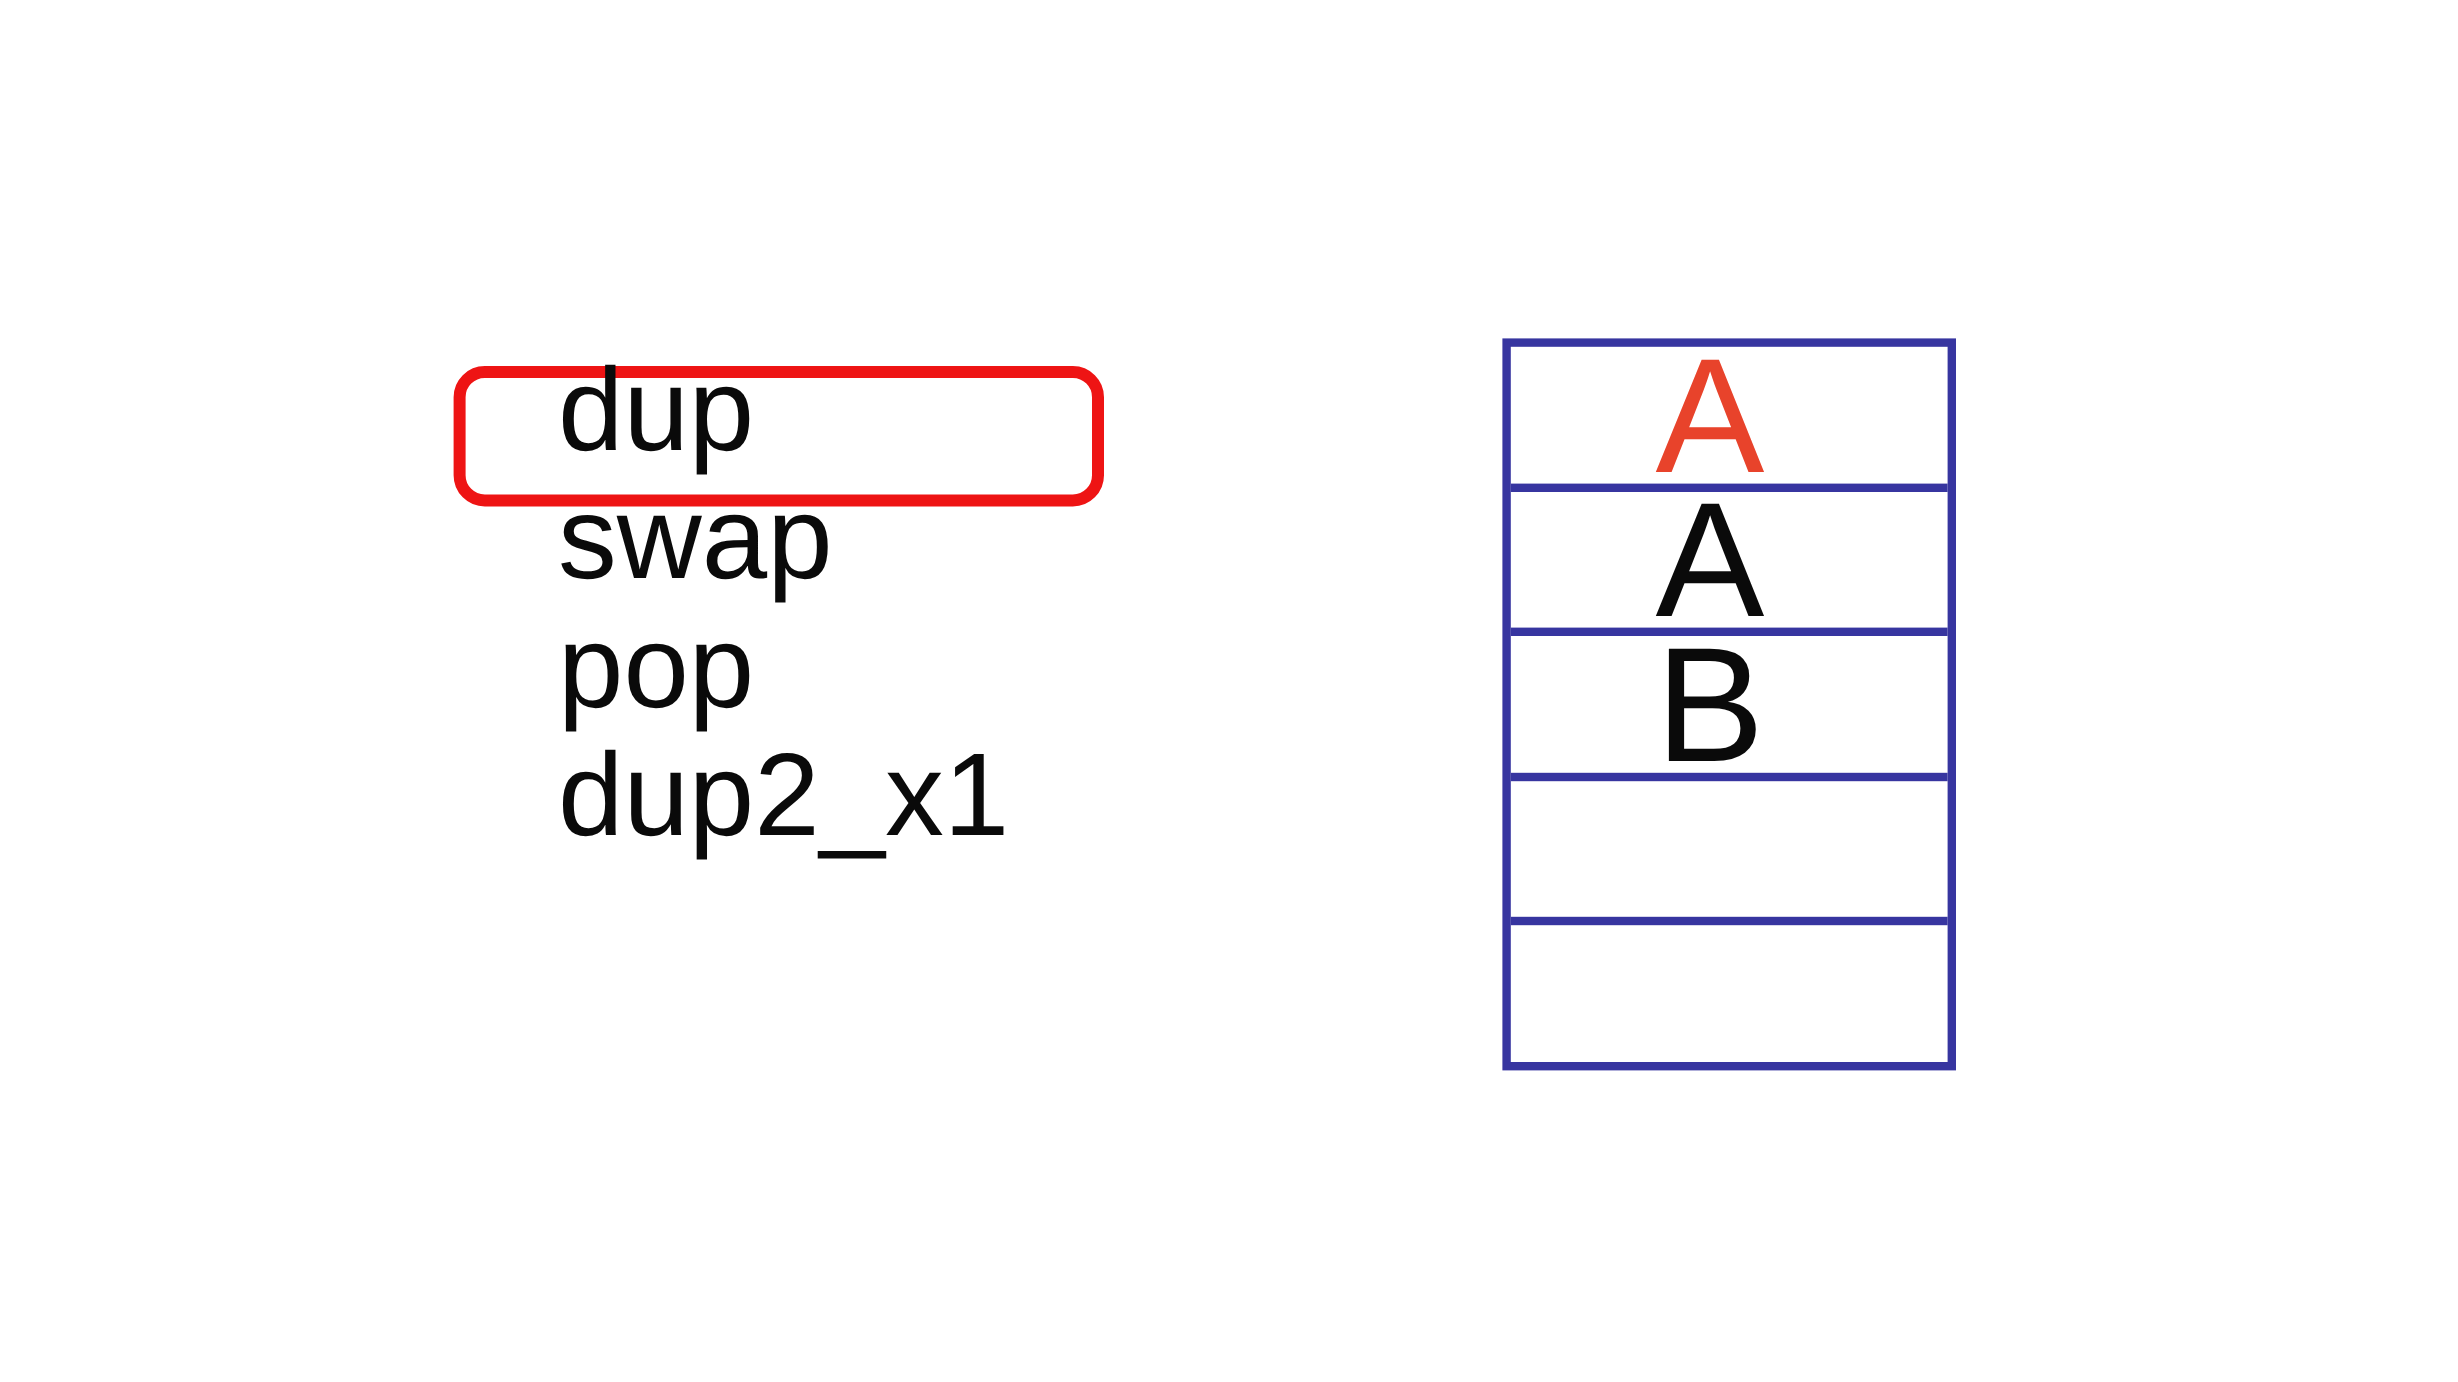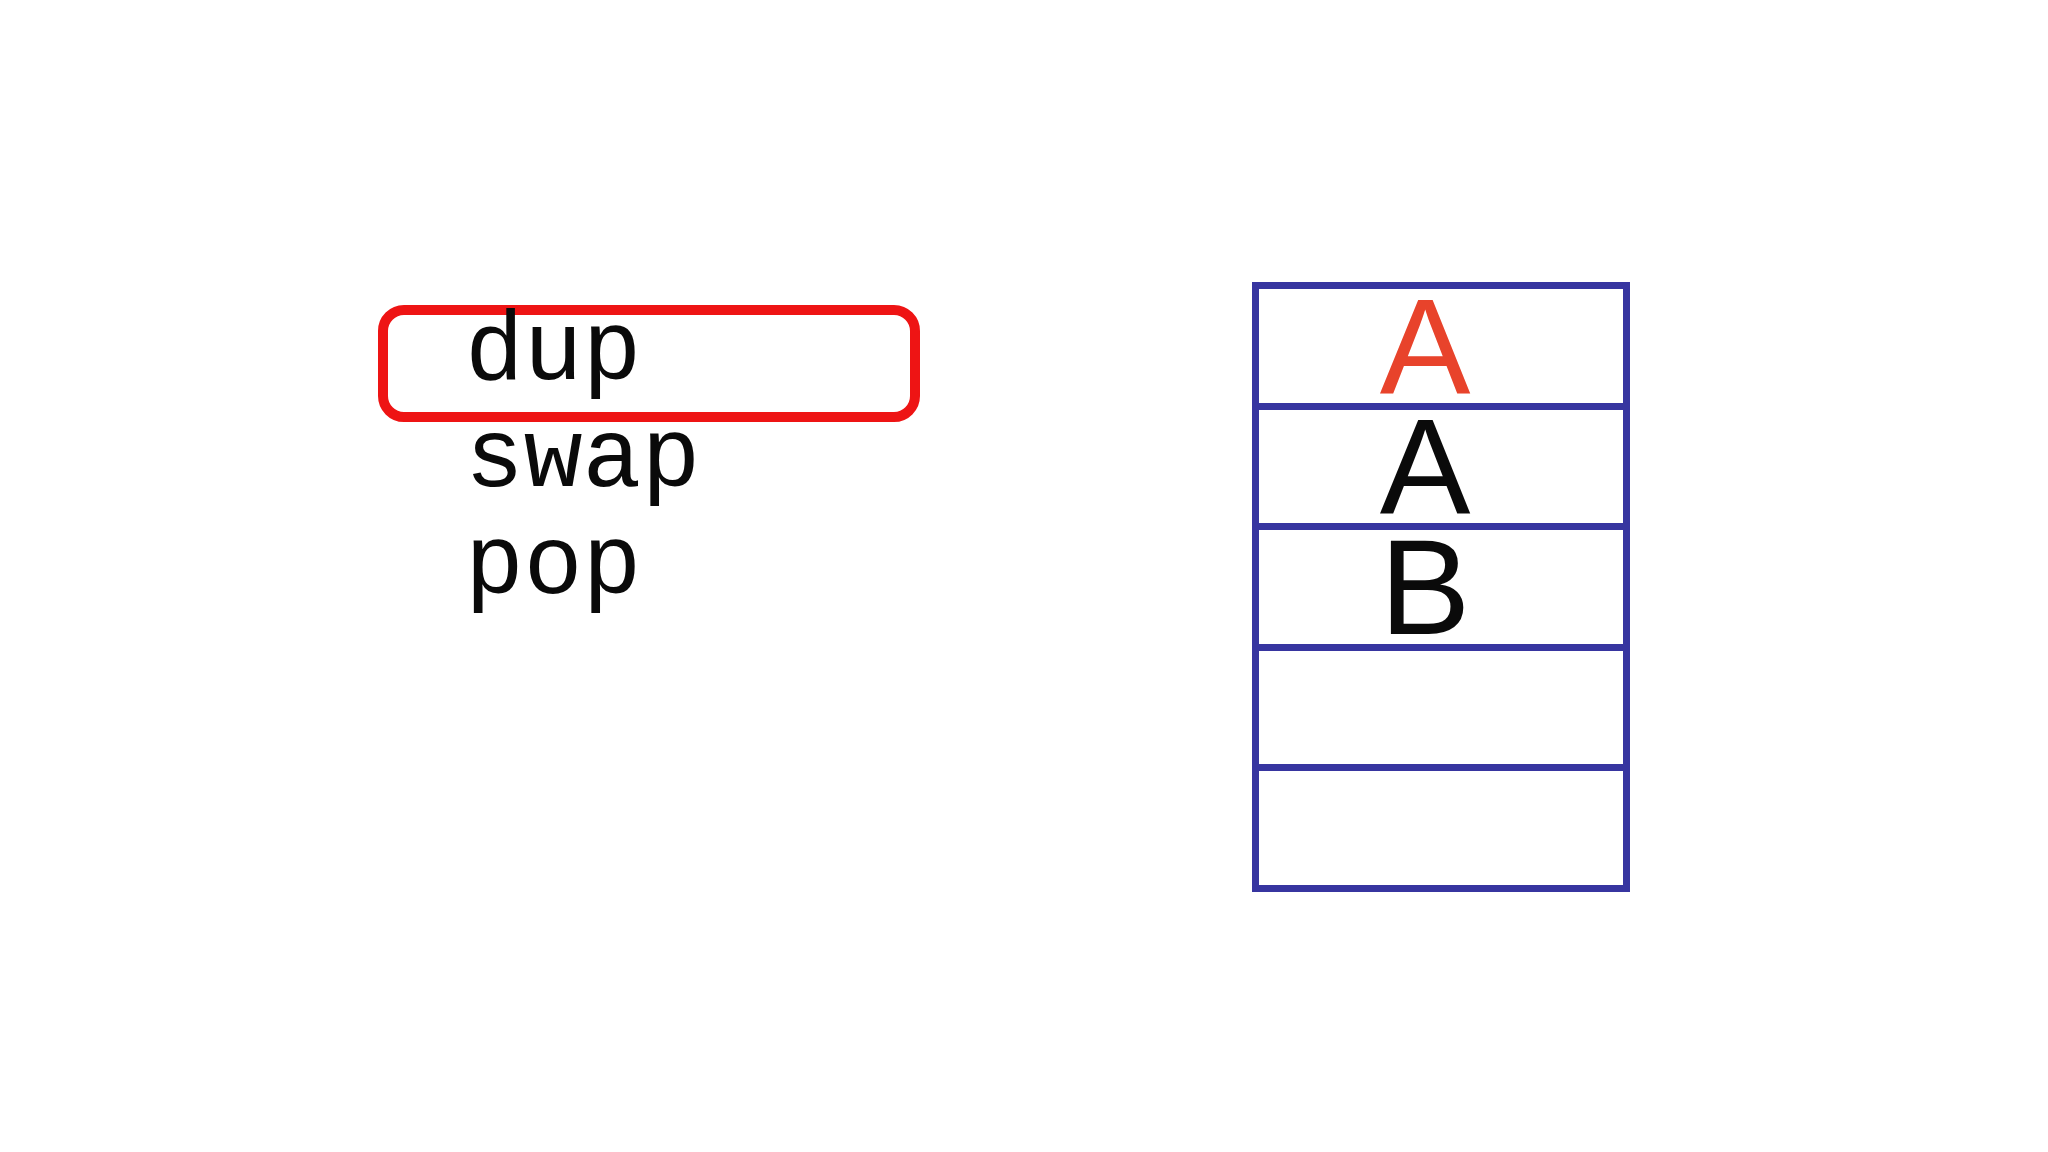--- a/index.html
+++ b/index.html
@@ -13,22 +13,21 @@
     height: 1152px;
     background: var(--background, #ffffff);
     font-family: "Liberation Sans", "DejaVu Sans", sans-serif;
     overflow: hidden;
   }
 
   
   .op-list {
     position: absolute;
     left: 465px;
-    top: 299px;
-    font-family: Liberation Mono, monospace;
+    top: 288px;
   }
   .op-item {
     height: 107px;
     line-height: 107px;
     font-size: 98px;
     color: var(--text-black, #0a0a0a);
     white-space: nowrap;
   }
 
   
@@ -79,20 +78,21 @@
 <body>
 
 <div class="stage">
 
   <div class="highlight-box"></div>
 
   <div class="op-list">
     <div class="op-item">dup</div>
     <div class="op-item">swap</div>
     <div class="op-item">pop</div>
+    <div class="op-item">dup2_x1</div>
   </div>
 
   <div class="stack">
     <div class="stack-cell">
       <span class="cell-value" style="color: rgb(232, 67, 43);">A</span>
     </div>
     <div class="stack-cell">
       <span class="cell-value" style="color: rgb(10, 10, 10);">A</span>
     </div>
     <div class="stack-cell">

